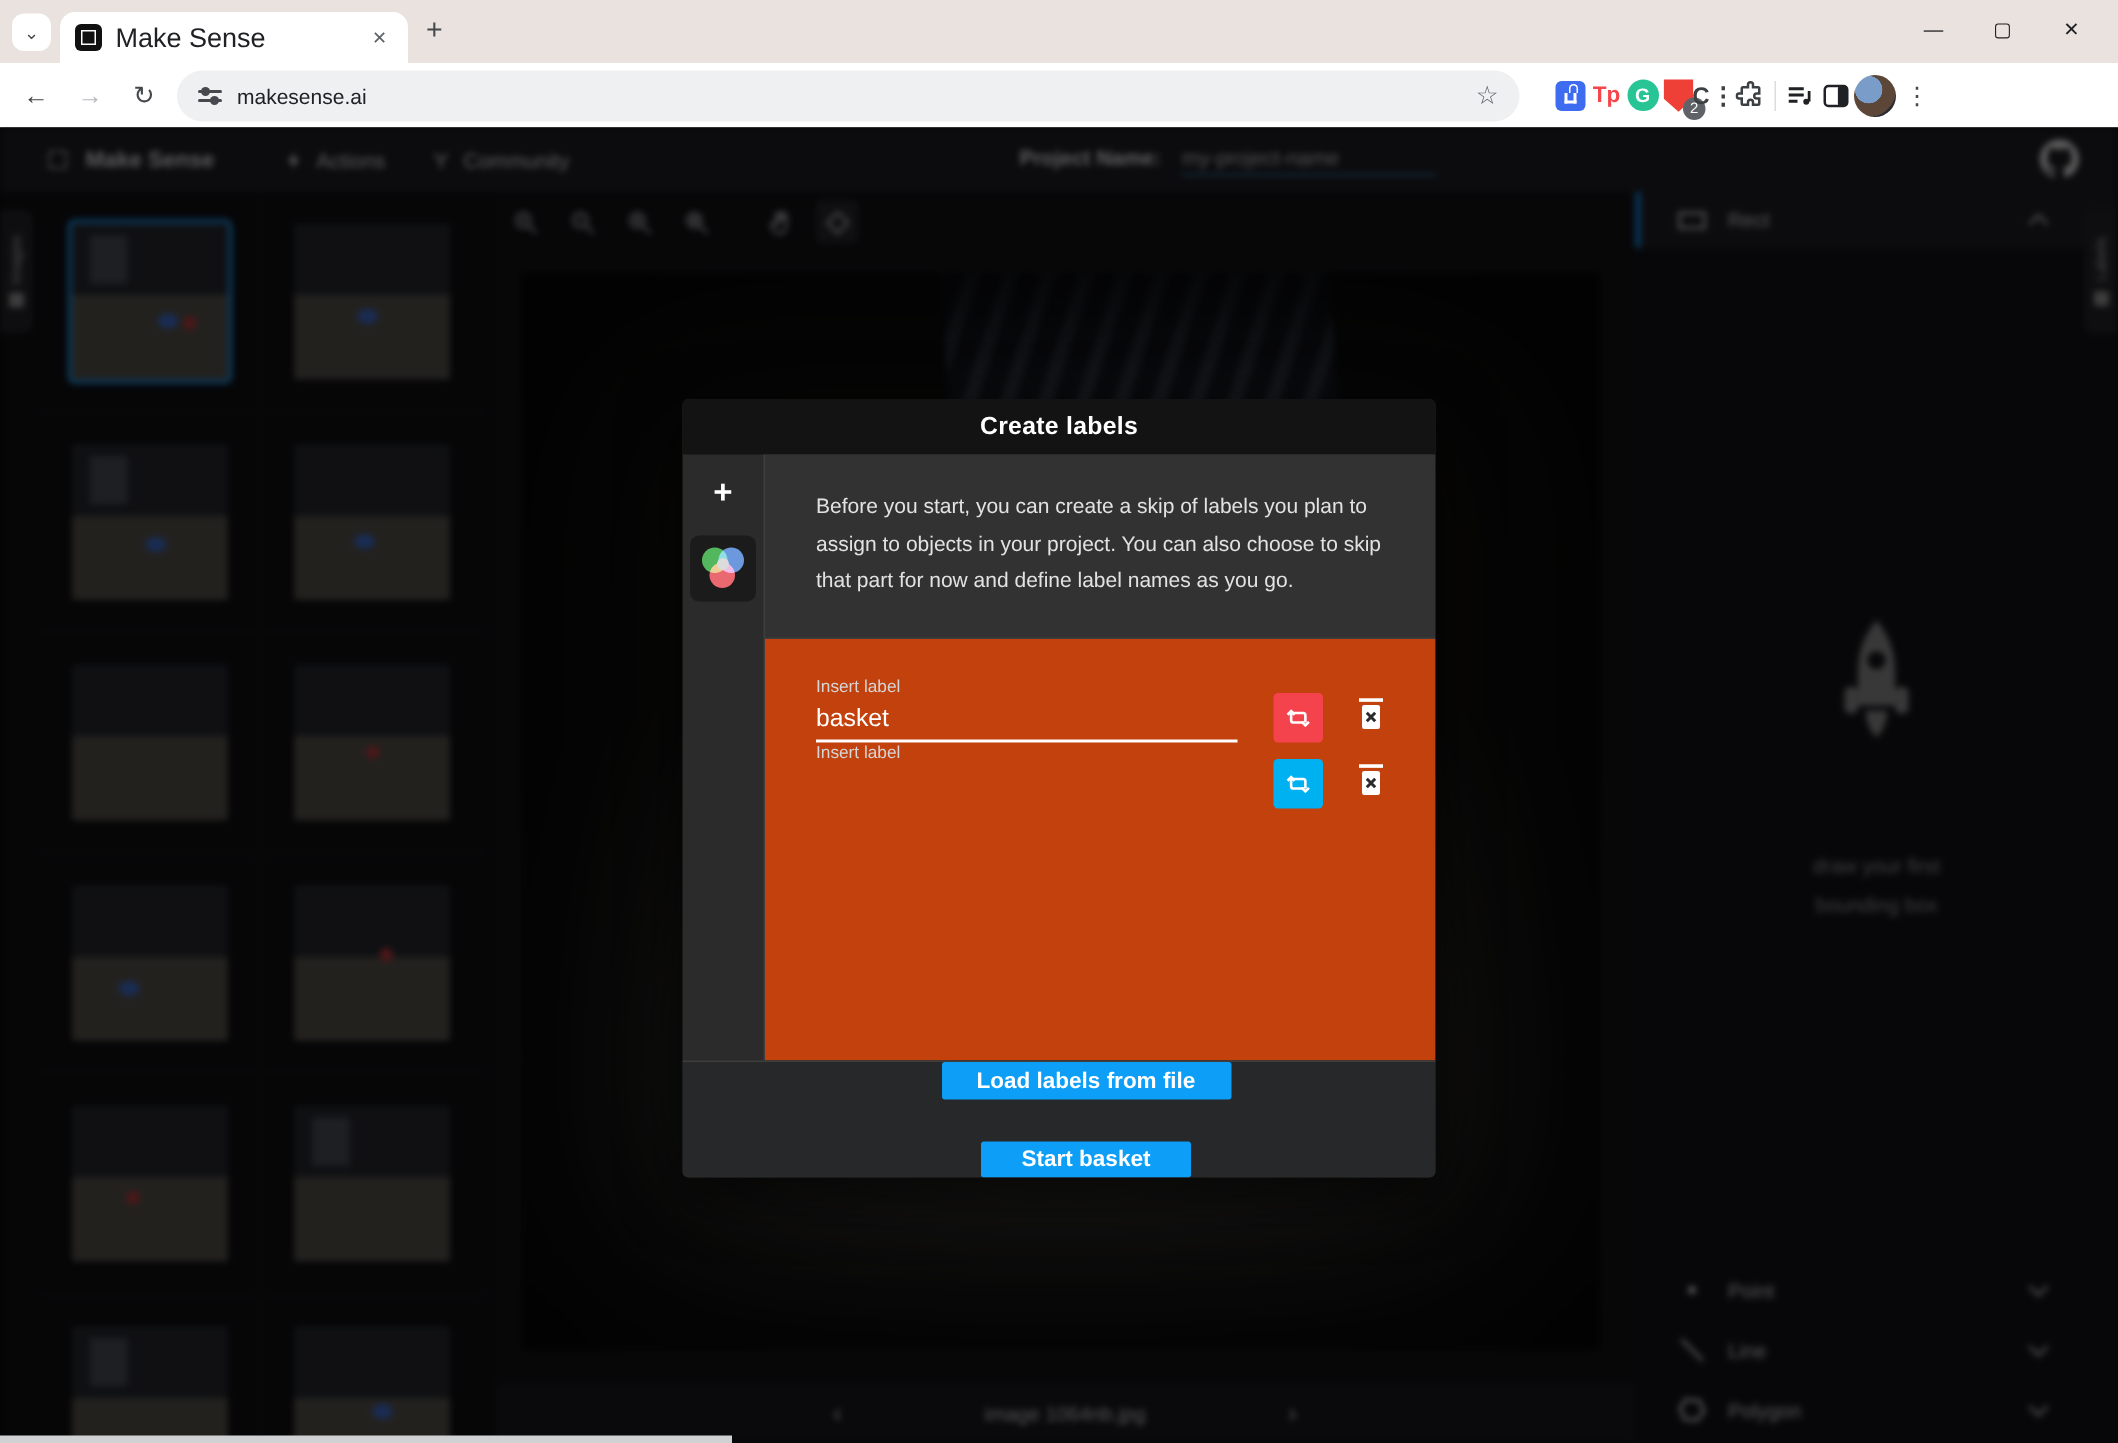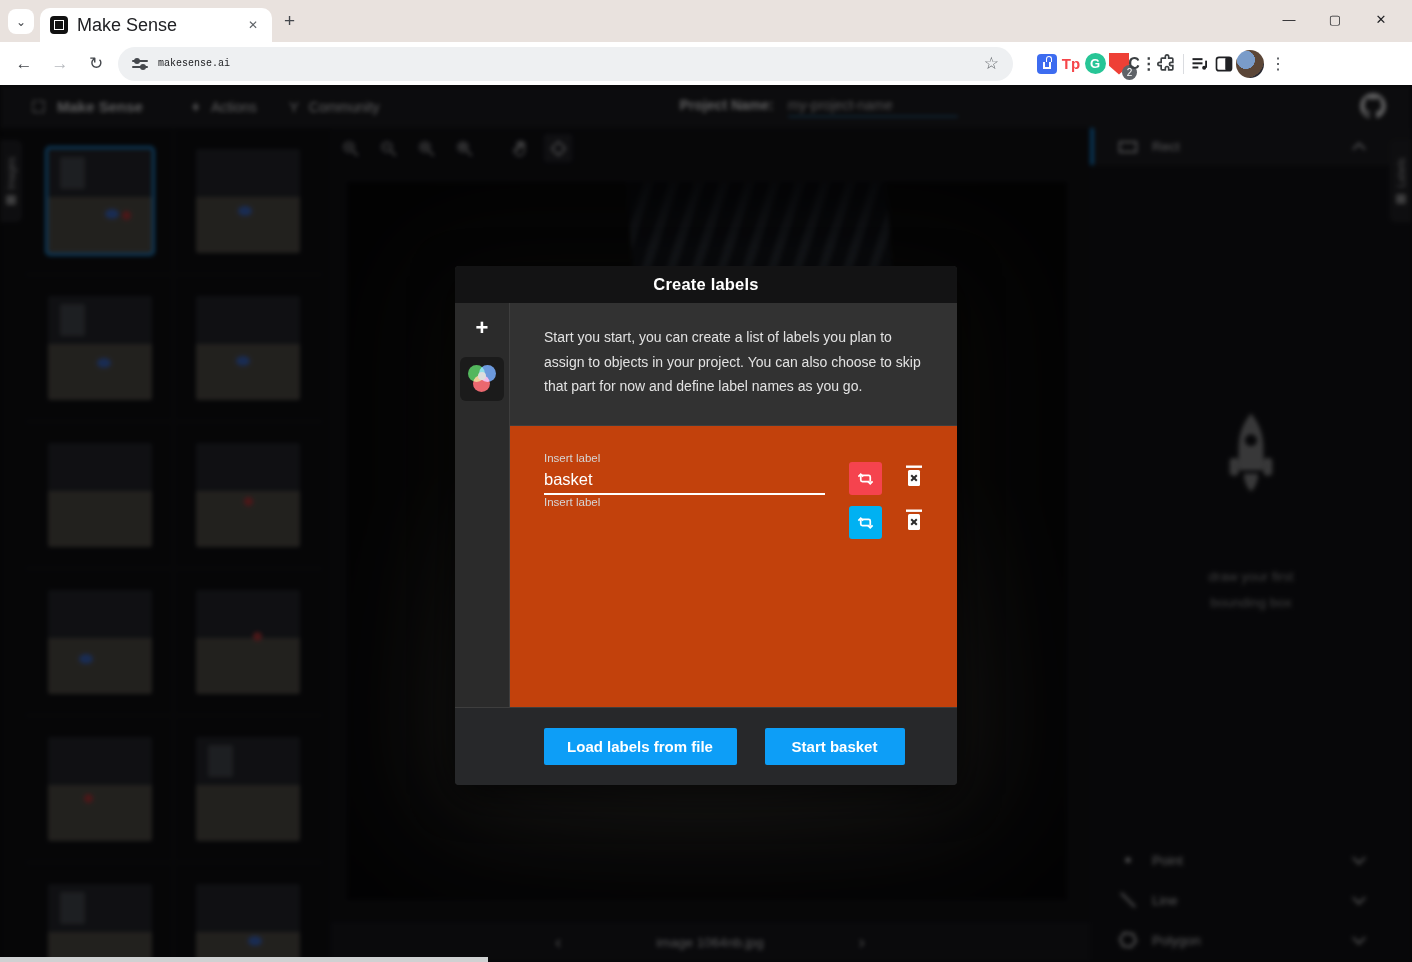--- a/index.html
+++ b/index.html
@@ -27,21 +27,21 @@
              display:flex; align-items:center; }
   .navicon { font-size:17px; color:#45484d; width:36px; text-align:center; }
   .navicon.disabled { color:#b6b9be; }
   .omnibox { margin-left:4px; width:895px; height:34px; background:#eef0f2; border-radius:17px;
              display:flex; align-items:center; padding:0 14px; }
   .tune { width:16px; height:16px; position:relative; margin-right:10px; }
   .tune i { position:absolute; left:0; right:0; height:2px; background:#45484d; border-radius:2px; }
   .tune i:nth-child(1){ top:4px; } .tune i:nth-child(2){ top:10px; }
   .tune i::after { content:""; position:absolute; top:-2px; width:6px; height:6px; border-radius:50%; background:#45484d; }
   .tune i:nth-child(1)::after{ left:2px; } .tune i:nth-child(2)::after{ right:2px; }
-  .urltext { font-size:10px; color:#202124; flex:1;font-family:Liberation Mono, monospace; }
+  .urltext { font-size:14px; color:#202124; flex:1; }
   .star { font-size:17px; color:#5f6368; }
   .extrow { display:flex; align-items:center; margin-left:22px; }
   .ext { width:24px; height:24px; display:flex; align-items:center; justify-content:center; position:relative; }
   .ext-shield-blue { width:20px; height:20px; background:#3d6cf0; border-radius:4px 4px 4px 4px;
                      display:flex; align-items:center; justify-content:center; }
   .lockglyph { width:8px; height:7px; border:2px solid #fff; border-top:none; position:relative; margin-top:4px; }
   .lockglyph::before { content:""; position:absolute; left:1px; top:-6px; width:4px; height:5px;
                        border:1.6px solid #fff; border-bottom:none; border-radius:3px 3px 0 0; }
   .ext-tp { color:#f5464a; font-weight:bold; font-size:15px; }
   .ext-gram { width:21px; height:21px; border-radius:50%; background:#27c596; color:#fff;
@@ -148,21 +148,21 @@
   .lblrow { display:flex; align-items:flex-start; margin-bottom:1px; }
   .fieldcol { width:281px; }
   .fieldcap { font-size:11.5px; color:#d6d6d6; margin-bottom:2px; }
   .fieldinput { width:100%; background:transparent; border:none; border-bottom:2px solid #ffffff;
                 color:#fff; font-size:16.5px; padding:4px 0 4px 0; outline:none;
                 font-family:"Liberation Sans", sans-serif; }
   .swatch { width:33px; height:33px; border-radius:3px; margin-left:24px; margin-top:10px;
             display:flex; align-items:center; justify-content:center; }
   .trashbtn { margin-left:22px; margin-top:13px; }
   .m-foot { height:78px; border-top:1px solid #3e3e3e; background:#27282a; display:flex;
-            align-items:center; justify-content:center; gap:28px; padding-left:36px; }
+            align-items:center; justify-content:center; gap:28px; padding-left:36px;flex-direction:column; }
   .mbtn { height:37px; background:#0d9ef7; color:#fff; border:none; border-radius:2px;
           font-weight:bold; font-size:15px; font-family:"Liberation Sans", sans-serif; padding:0 10px; }
   .mbtn.load { width:193px; } .mbtn.start { width:140px; }
 
   .statusbubble { position:absolute; left:0; bottom:0; width:488px; height:5px; background:#cfd1d2; }
 </style>
 </head>
 <body>
 
 <div class="stage">
@@ -477,21 +477,21 @@
         <div class="m-strip">
           <div class="m-add">+</div>
           <div class="m-colorbtn">
             <div class="venn g"></div>
               <div class="venn b"></div>
               <div class="venn r"></div>
               <div class="venn w"></div>
           </div>
         </div>
         <div class="m-main">
-          <div class="m-desc">Start you start, you can create a list of labels you plan to assign to objects in your project. You can also choose to skip that part for now and define label names as you go.</div>
+          <div class="m-desc">Before you start, you can create a skip of labels you plan to assign to objects in your project. You can also choose to skip that part for now and define label names as you go.</div>
           <div class="m-list">
 
             <div class="lblrow">
               <div class="fieldcol">
                 <div class="fieldcap">Insert label</div>
                 <input class="fieldinput" readonly="" value="basket" style="">
               </div>
               <div class="swatch" style="background: rgb(245, 67, 78);">
                 <svg width="19" height="19" viewBox="0 0 24 24" fill="none" stroke="#fff" stroke-width="2.2">
                   <path d="M7 8h9a2 2 0 0 1 2 2v6"></path>

